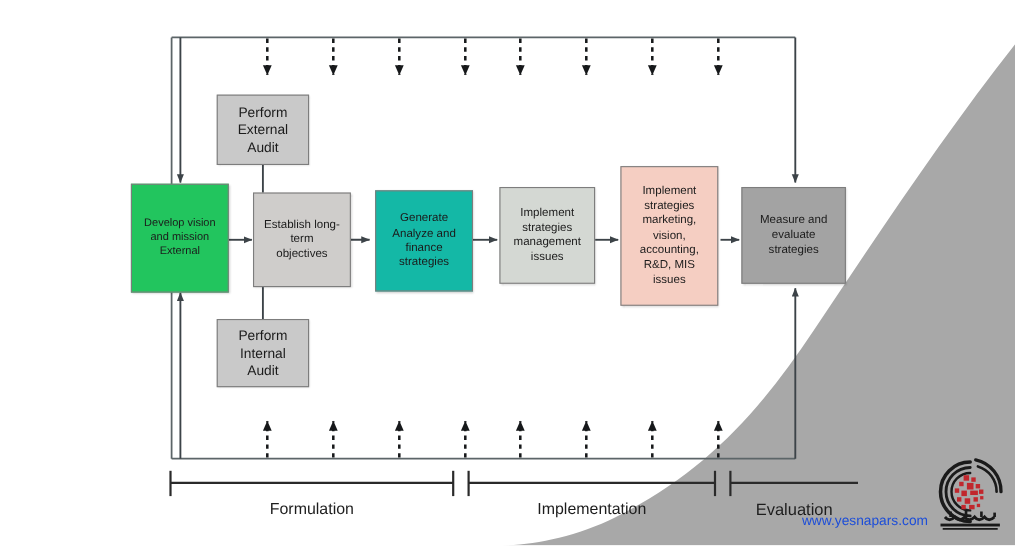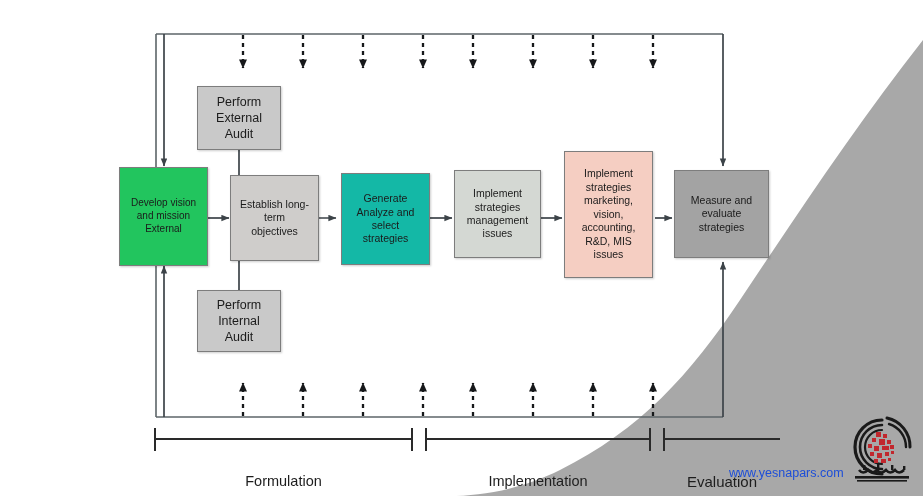--- a/index.html
+++ b/index.html
@@ -40,21 +40,20 @@
   }
   .box .ln {
     display: block;
     white-space: nowrap;
   }
   .phase-label {
     position: absolute;
     color: #1d1d1d;
     white-space: nowrap;
     text-align: center;
-    margin-top: 18px;
   }
   .wm-url {
     position: absolute;
     font-weight: normal;
     color: #1d4ed8;
     white-space: nowrap;
   }
   .logo-wrap {
     position: absolute;
     width: 78px;
@@ -161,21 +160,21 @@
 
   <div class="box" style="left:230px; top:175px; width:89px; height:86px; background:#cfcdcb; font-size:10.5px;">
     <span class="ln">Establish long-</span>
     <span class="ln">term</span>
     <span class="ln">objectives</span>
   </div>
 
   <div class="box" style="left:341px; top:173px; width:89px; height:92px; background:#14b8a6; font-size:10.5px;">
     <span class="ln">Generate</span>
     <span class="ln">Analyze and</span>
-    <span class="ln">select</span>
+    <span class="ln">finance</span>
     <span class="ln">strategies</span>
   </div>
 
   <div class="box" style="left:454px; top:170px; width:87px; height:88px; background:#d4d8d3; font-size:10.5px;">
     <span class="ln">Implement</span>
     <span class="ln">strategies</span>
     <span class="ln">management</span>
     <span class="ln">issues</span>
   </div>
 

